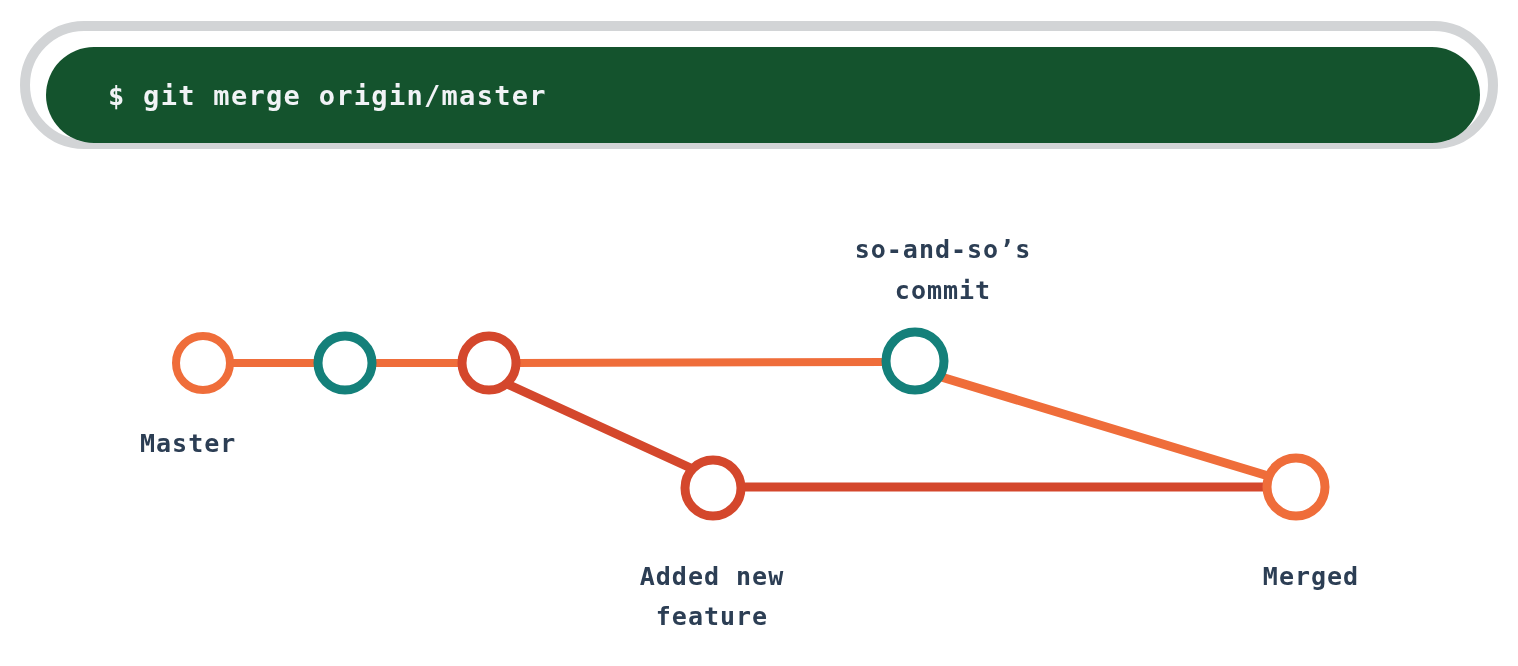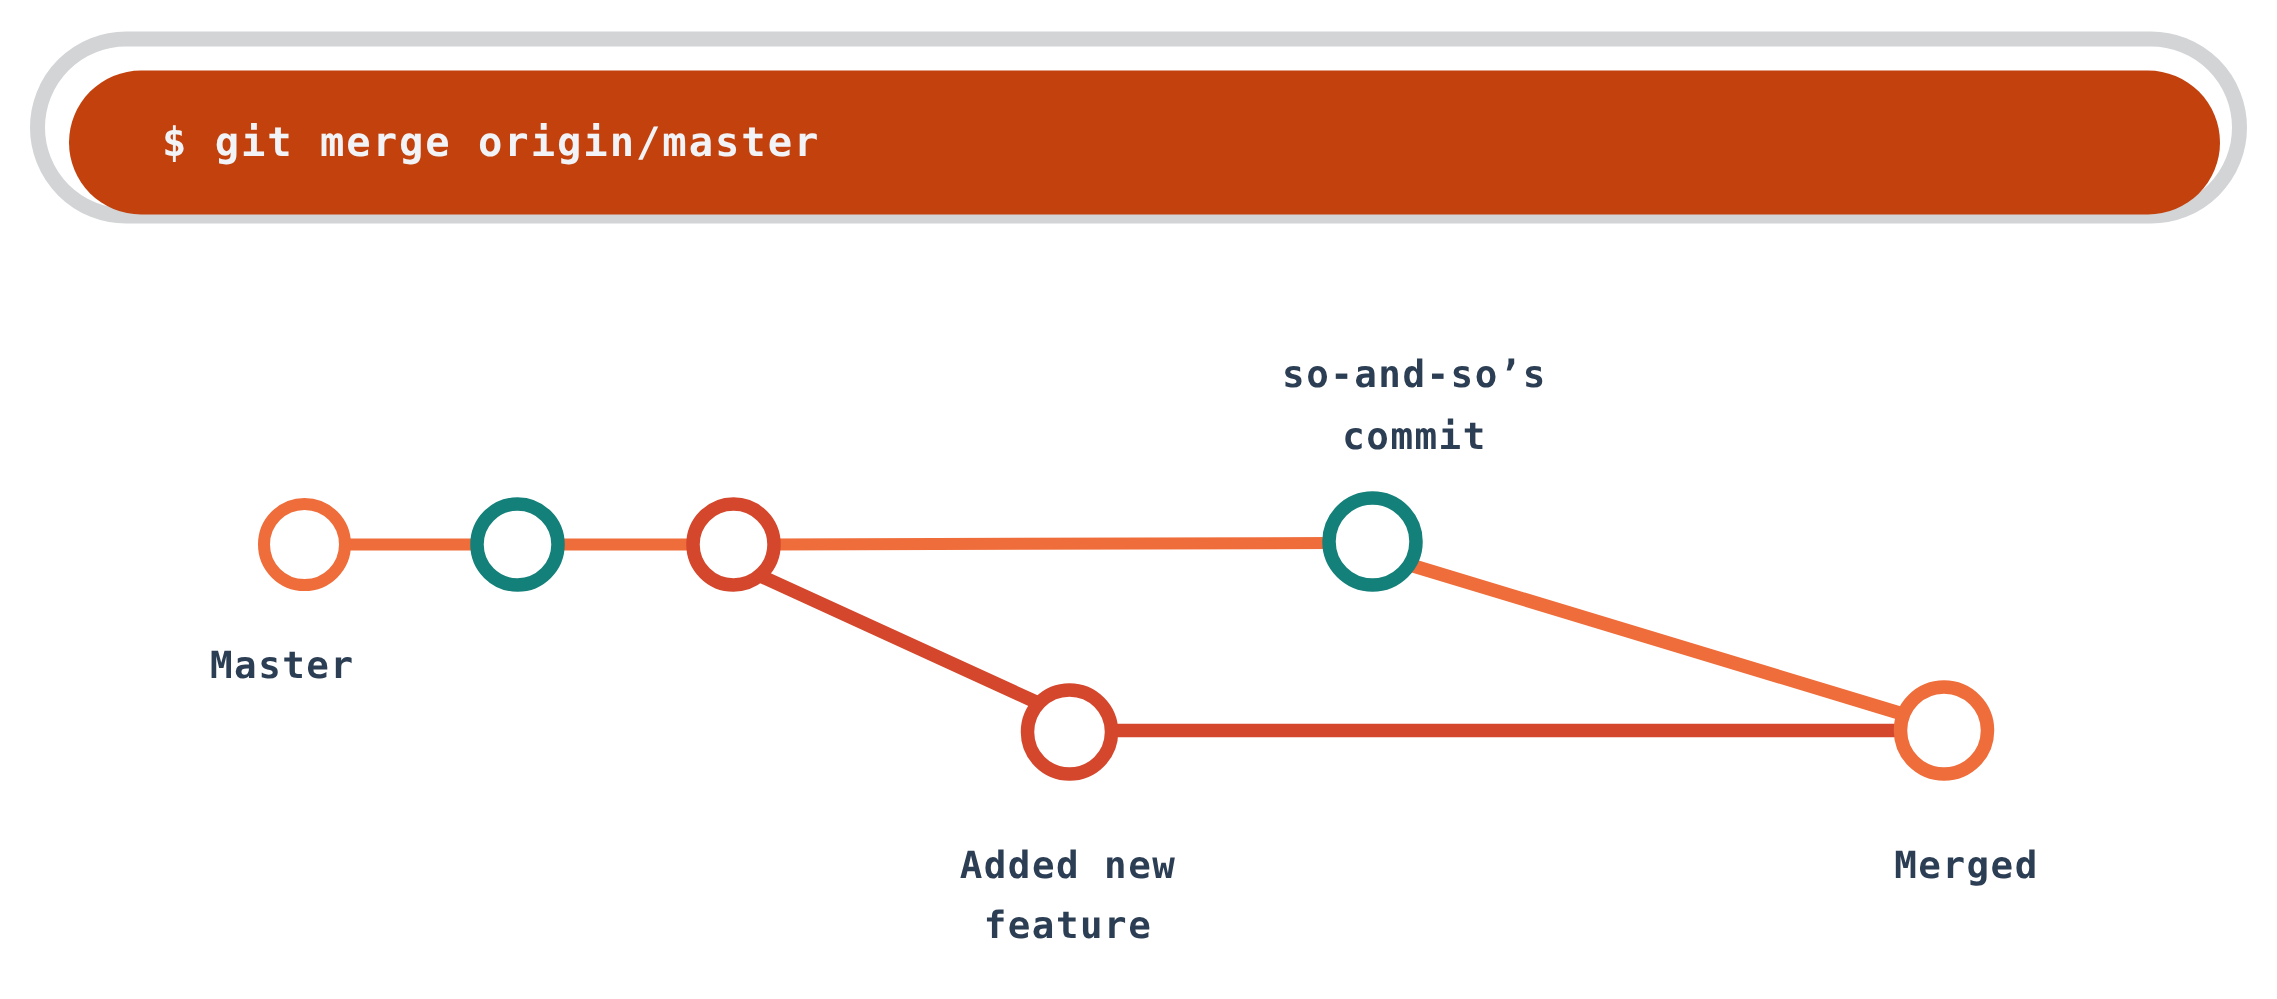--- a/index.html
+++ b/index.html
@@ -27,21 +27,21 @@
     box-sizing: border-box;
     border: 10px solid #d2d4d6;
   }
   #terminal-panel {
     position: absolute;
     left: 16px;
     top: 16px;
     width: 1434px;
     height: 96px;
     border-radius: 48px;
-    background: #c2410c;
+    background: #14532d;
     box-sizing: border-box;
     display: flex;
     align-items: center;
   }
   #terminal-command {
     color: #f1f3f6;
     font-family: "DejaVu Sans Mono", monospace;
     font-size: 27px;
     font-weight: bold;
     letter-spacing: 1.3px;

